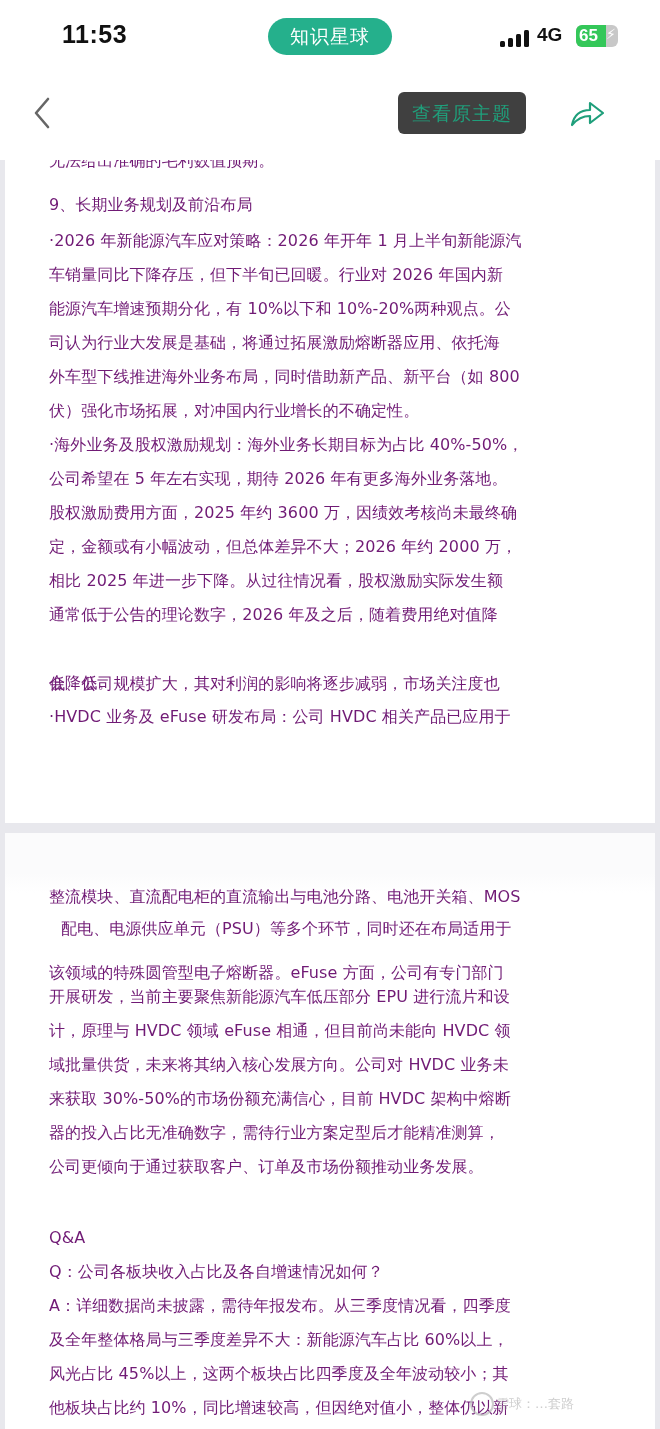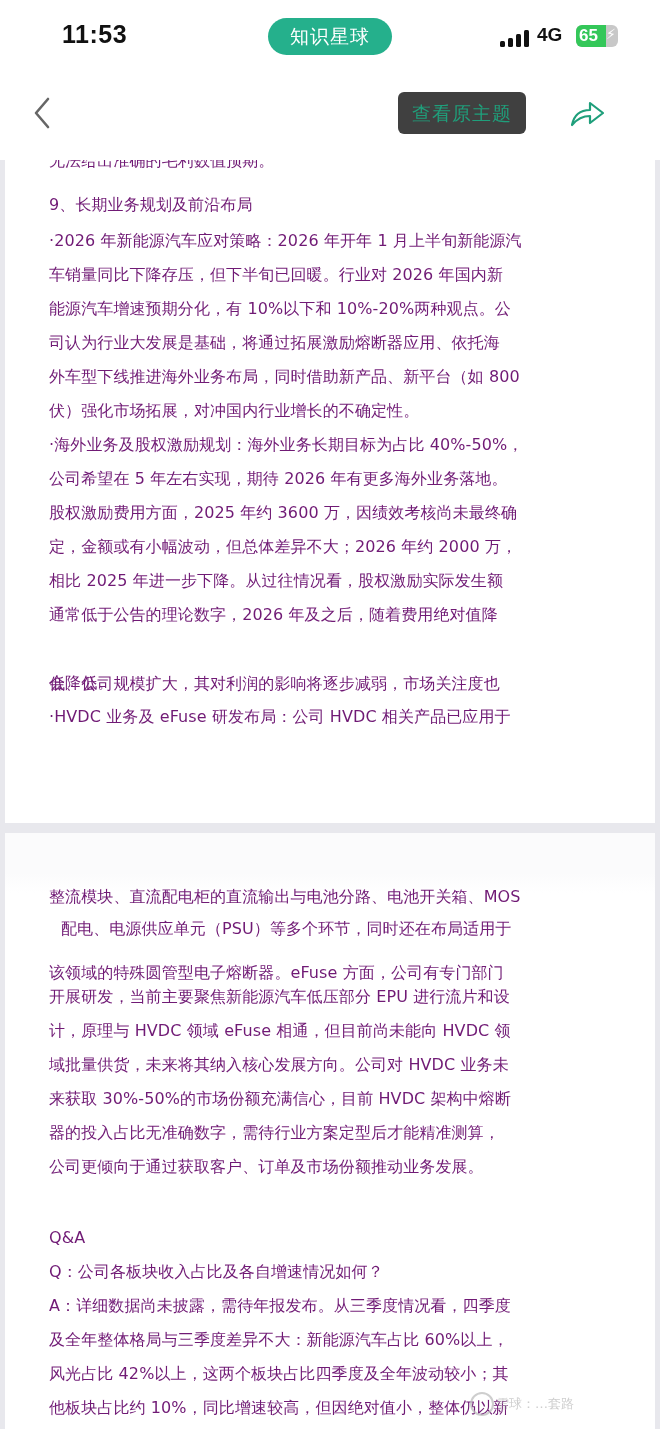--- a/index.html
+++ b/index.html
@@ -135,18 +135,18 @@
 <div class="line" style="top:1019px;">计，原理与 HVDC 领域 eFuse 相通，但目前尚未能向 HVDC 领</div>
 <div class="line" style="top:1053px;">域批量供货，未来将其纳入核心发展方向。公司对 HVDC 业务未</div>
 <div class="line" style="top:1087px;">来获取 30%-50%的市场份额充满信心，目前 HVDC 架构中熔断</div>
 <div class="line" style="top:1121px;">器的投入占比无准确数字，需待行业方案定型后才能精准测算，</div>
 <div class="line" style="top:1155px;">公司更倾向于通过获取客户、订单及市场份额推动业务发展。</div>
 
 <div class="line" style="top:1226px;">Q&amp;A</div>
 <div class="line" style="top:1260px;">Q：公司各板块收入占比及各自增速情况如何？</div>
 <div class="line" style="top:1294px;">A：详细数据尚未披露，需待年报发布。从三季度情况看，四季度</div>
 <div class="line" style="top:1328px;">及全年整体格局与三季度差异不大：新能源汽车占比 60%以上，</div>
-<div class="line" style="top:1362px;">风光占比 42%以上，这两个板块占比四季度及全年波动较小；其</div>
+<div class="line" style="top:1362px;">风光占比 45%以上，这两个板块占比四季度及全年波动较小；其</div>
 <div class="line" style="top:1396px;">他板块占比约 10%，同比增速较高，但因绝对值小，整体仍以新</div>
 
 <div class="watermark">
   <span class="wm-logo"></span><span>雪球：…套路</span>
 </div>
 
 </body></html>

